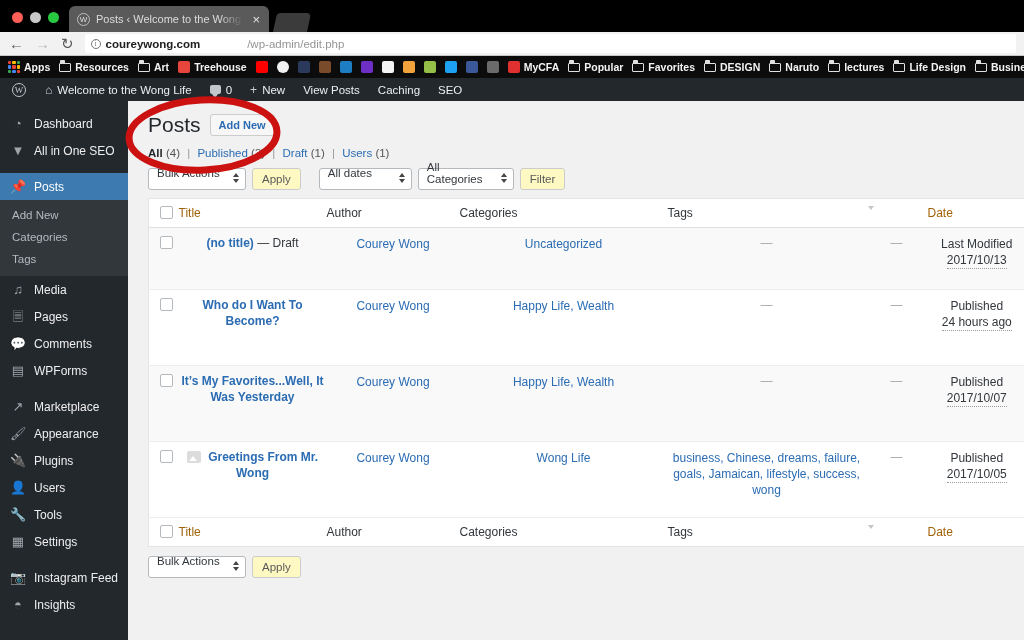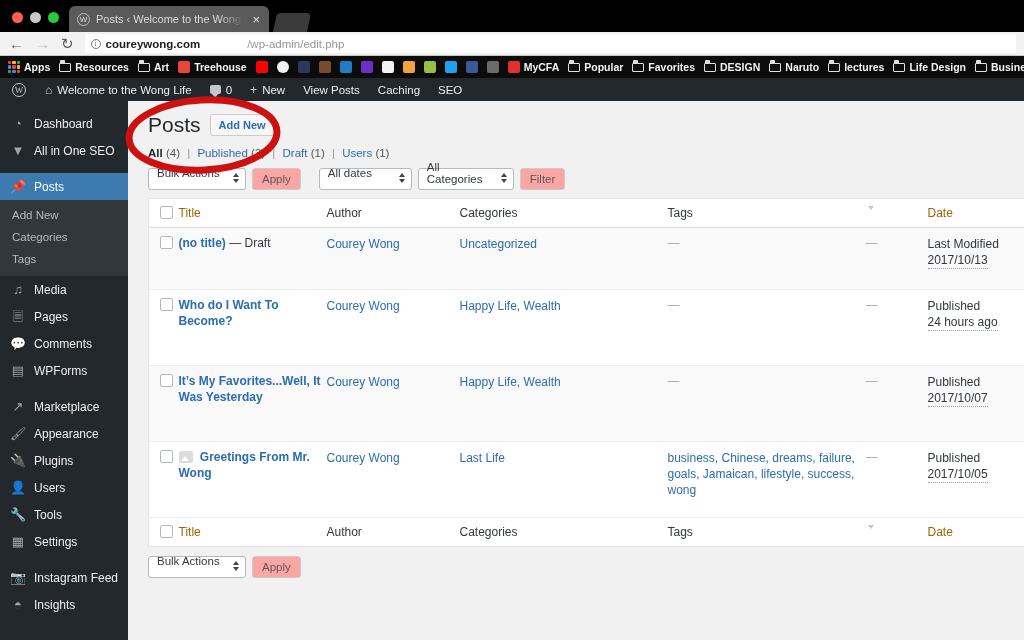--- a/index.html
+++ b/index.html
@@ -176,21 +176,21 @@
     position: absolute; right: 6px; top: 4px;
     display: flex; flex-direction: column; gap: 2px; line-height: 0;
   }
   .wp-select .arrows i {
     width: 0; height: 0; display: block;
     border-left: 3.2px solid transparent; border-right: 3.2px solid transparent;
   }
   .wp-select .arrows i.up { border-bottom: 4px solid #444; }
   .wp-select .arrows i.dn { border-top: 4px solid #444; }
   .wp-btn {
-    height: 22px; background: #fca5a5; border: 1px solid #cccccc;
+    height: 22px; background: #fef9c3; border: 1px solid #cccccc;
     border-radius: 3px; font-size: 11.5px; color: #5a5a5a;
     display: flex; align-items: center; padding: 0 9px;
   }
 
   
   .wp-table {
     margin-top: 8px; background: #fff; border: 1px solid #e2e4e7;
     width: 858px; border-collapse: collapse; table-layout: fixed;
   }
   .wp-table th, .wp-table td { text-align: left; vertical-align: top; }
@@ -207,20 +207,21 @@
   .col-cmt { width: 62px; }
   .col-date { width: 99px; }
   .th-link { color: #a16207; }
   .cb {
     width: 13px; height: 13px; border: 1px solid #b4b9be;
     background: #fff; border-radius: 2px; display: block;
   }
   .wp-table tbody td {
     font-size: 12px; padding: 8px 0 0 0; color: #32373c;
     border-bottom: 1px solid #ededed;
+    text-align: center;
   }
   .wp-table tbody tr.alt td { background: #f9f9f9; }
   .row-title { color: #2b6cb3; font-weight: bold; line-height: 1.3; }
   .cell-link { color: #2b6cb3; line-height: 1.35; }
   .dash { color: #a6a6a6; }
   .date-state { color: #32373c; line-height: 1.35; }
   .date-val {
     color: #32373c; line-height: 1.35;
     border-bottom: 1px dotted #9b9b9b; display: inline-block;
   }
@@ -620,21 +621,21 @@
           <span class="cb"></span>
         </td>
         <td class="col-title">
           <span class="thumb-icon"></span>
           <span class="row-title">Greetings From Mr. Wong</span>
         </td>
         <td class="col-author">
           <span class="cell-link">Courey Wong</span>
         </td>
         <td class="col-cats">
-          <span class="cell-link">Last Life</span>
+          <span class="cell-link">Wong Life</span>
         </td>
         <td class="col-tags">
           <span class="cell-link">business, Chinese, dreams, failure, goals, Jamaican, lifestyle, success, wong</span>
         </td>
         <td class="col-cmt">
           <span class="dash">—</span>
         </td>
         <td class="col-date">
           <div class="date-state">Published</div>
           <div class="date-val">2017/10/05</div>

